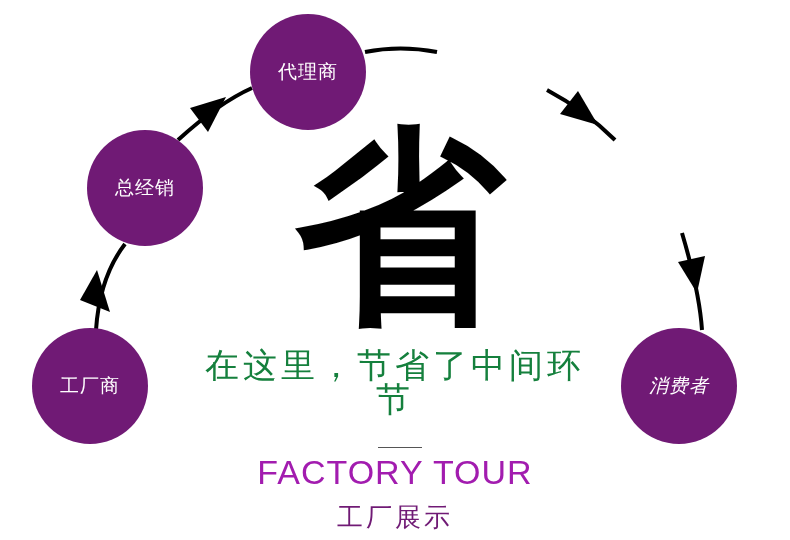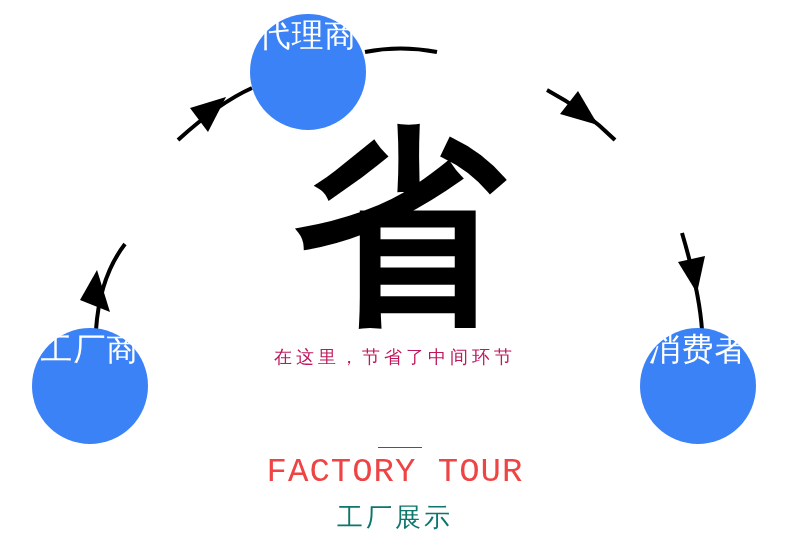--- a/index.html
+++ b/index.html
@@ -1,57 +1,60 @@
 <!DOCTYPE html>
 <html><head>
   <meta charset="utf-8">
   <style>
     html, body { margin: 0; padding: 0; background: #ffffff; }
     body { width: 790px; height: 540px; position: relative; overflow: hidden;
            font-family: "DejaVu Sans", "Liberation Sans", sans-serif; }
     #stage { position: absolute; left: 0; top: 0; width: 790px; height: 540px; }
     .node { position: absolute; width: 116px; height: 116px; border-radius: 50%;
-            background: #3b82f6; color: #fff; display: flex; align-items: flex-start;
-            justify-content: center; font-size: 32px; letter-spacing: 1px; }
+            background: #701a75; color: #fff; display: flex; align-items: center;
+            justify-content: center; font-size: 19px; letter-spacing: 1px; }
     .big-char { position: absolute; left: 300px; top: 112px; width: 200px; height: 230px;
                 display: flex; align-items: center; justify-content: center;
                 font-family: "DejaVu Serif", "Liberation Serif", serif;
                 font-weight: bold; font-size: 210px; line-height: 1; color: #000; }
     .slogan { position: absolute; left: 200px; width: 390px; text-align: center;
-              color: #be185d; font-size: 18px; letter-spacing: 4px; line-height: 1; }
+              color: #15803d; font-size: 34px; letter-spacing: 4px; line-height: 1; }
     .divider { position: absolute; left: 378px; top: 447px; width: 44px; height: 1px; background: #555; }
     .title-en { position: absolute; left: 200px; top: 453px; width: 390px; text-align: center;
-                color: #ef4444; font-size: 34px; letter-spacing: 1px;
-                font-family: Liberation Mono, monospace; }
+                color: #a21caf; font-size: 34px; letter-spacing: 1px;
+                font-family: Liberation Sans, sans-serif; }
     .title-cn { position: absolute; left: 200px; top: 500px; width: 390px; text-align: center;
-                color: #0f766e; font-size: 26px; letter-spacing: 3px; }
+                color: #701a75; font-size: 26px; letter-spacing: 3px; }
   </style>
 </head>
 <body>
 
 <div id="stage">
   <svg id="edges-svg" width="790" height="540" style="position:absolute;left:0;top:0;">
     <path d="M 96 330 C 98 300, 105 270, 125 244" stroke="#000" stroke-width="4" fill="none"></path>
     <polygon points="97,270 110,312 80,300" fill="#000"></polygon>
     <path d="M 178 140 C 200 120, 225 100, 252 88" stroke="#000" stroke-width="4" fill="none"></path>
     <polygon points="226,97 208,132 190,108" fill="#000"></polygon>
     <path d="M 365 52 Q 400 45 437 52" stroke="#000" stroke-width="4" fill="none"></path>
     <path d="M 547 90 C 575 105, 600 125, 615 140" stroke="#000" stroke-width="4" fill="none"></path>
     <polygon points="598,125 578,91 560,114" fill="#000"></polygon>
     <path d="M 682 233 C 690 260, 700 300, 702 330" stroke="#000" stroke-width="4" fill="none"></path>
     <polygon points="697,293 678,262 705,256" fill="#000"></polygon>
   </svg>
 
   <div class="node" style="left:32px;top:328px;">
     <span>工厂商</span>
   </div>
+  <div class="node" style="left:87px;top:130px;">
+    <span>总经销</span>
+  </div>
   <div class="node" style="left:250px;top:14px;">
     <span>代理商</span>
   </div>
-  <div class="node" style="left:640px;top:328px;">
+  <div class="node" style="left:621px;top:328px;font-style:italic;">
     <span>消费者</span>
   </div>
 
   <div class="big-char">省</div>
 
   <div class="slogan" style="top:348px;">在这里，节省了中间环节</div>
 
   <div class="divider"></div>
   <div class="title-en">FACTORY TOUR</div>
   <div class="title-cn">工厂展示</div>

